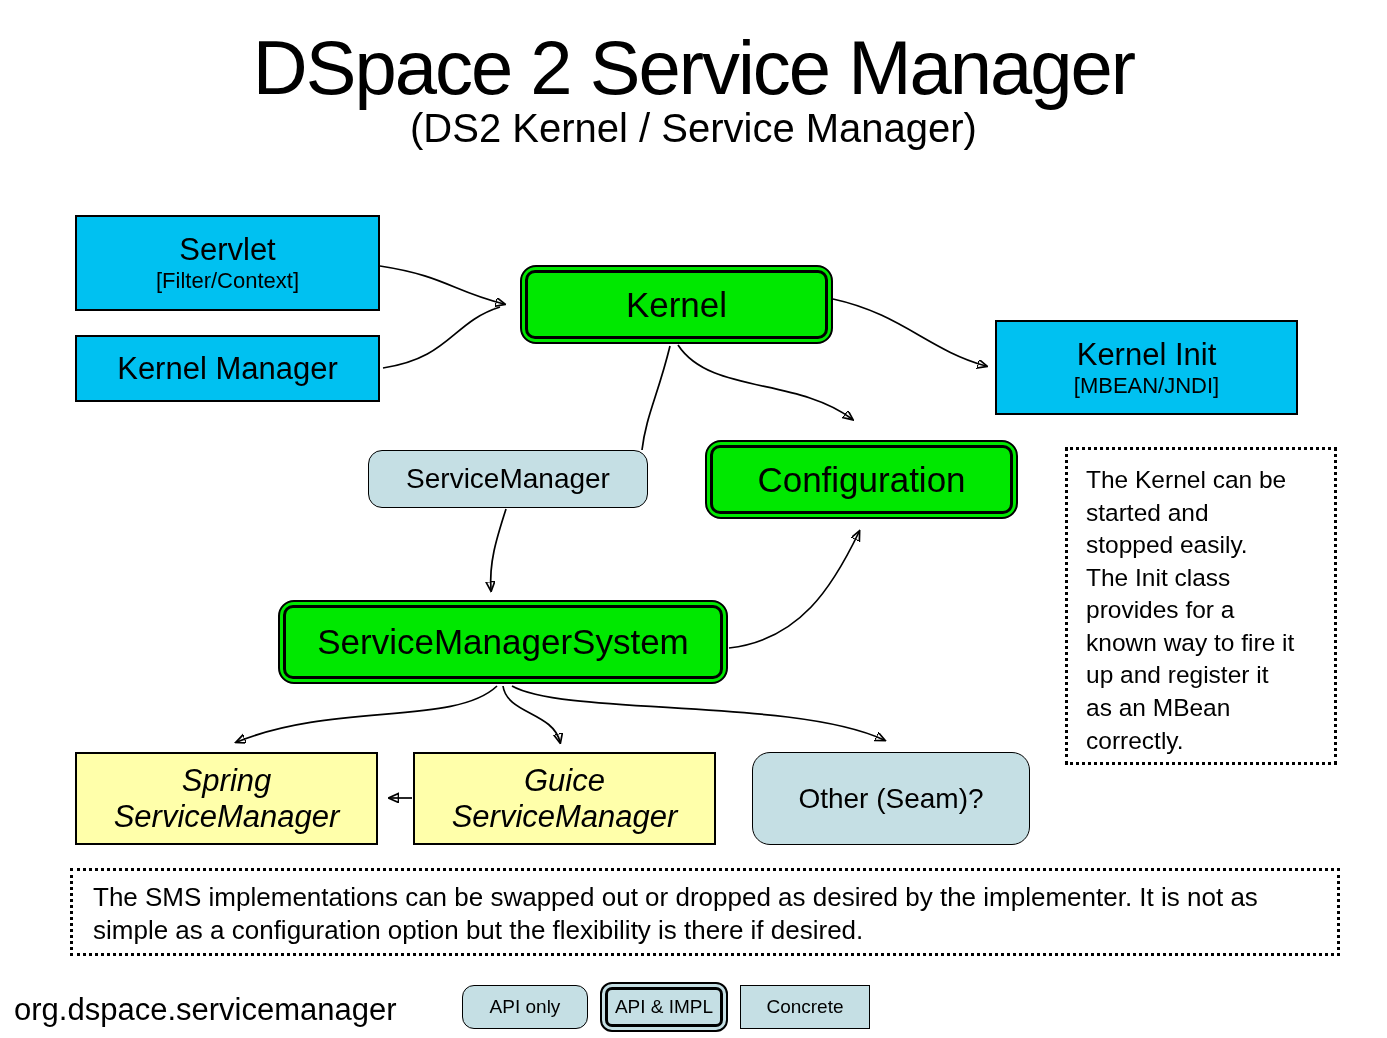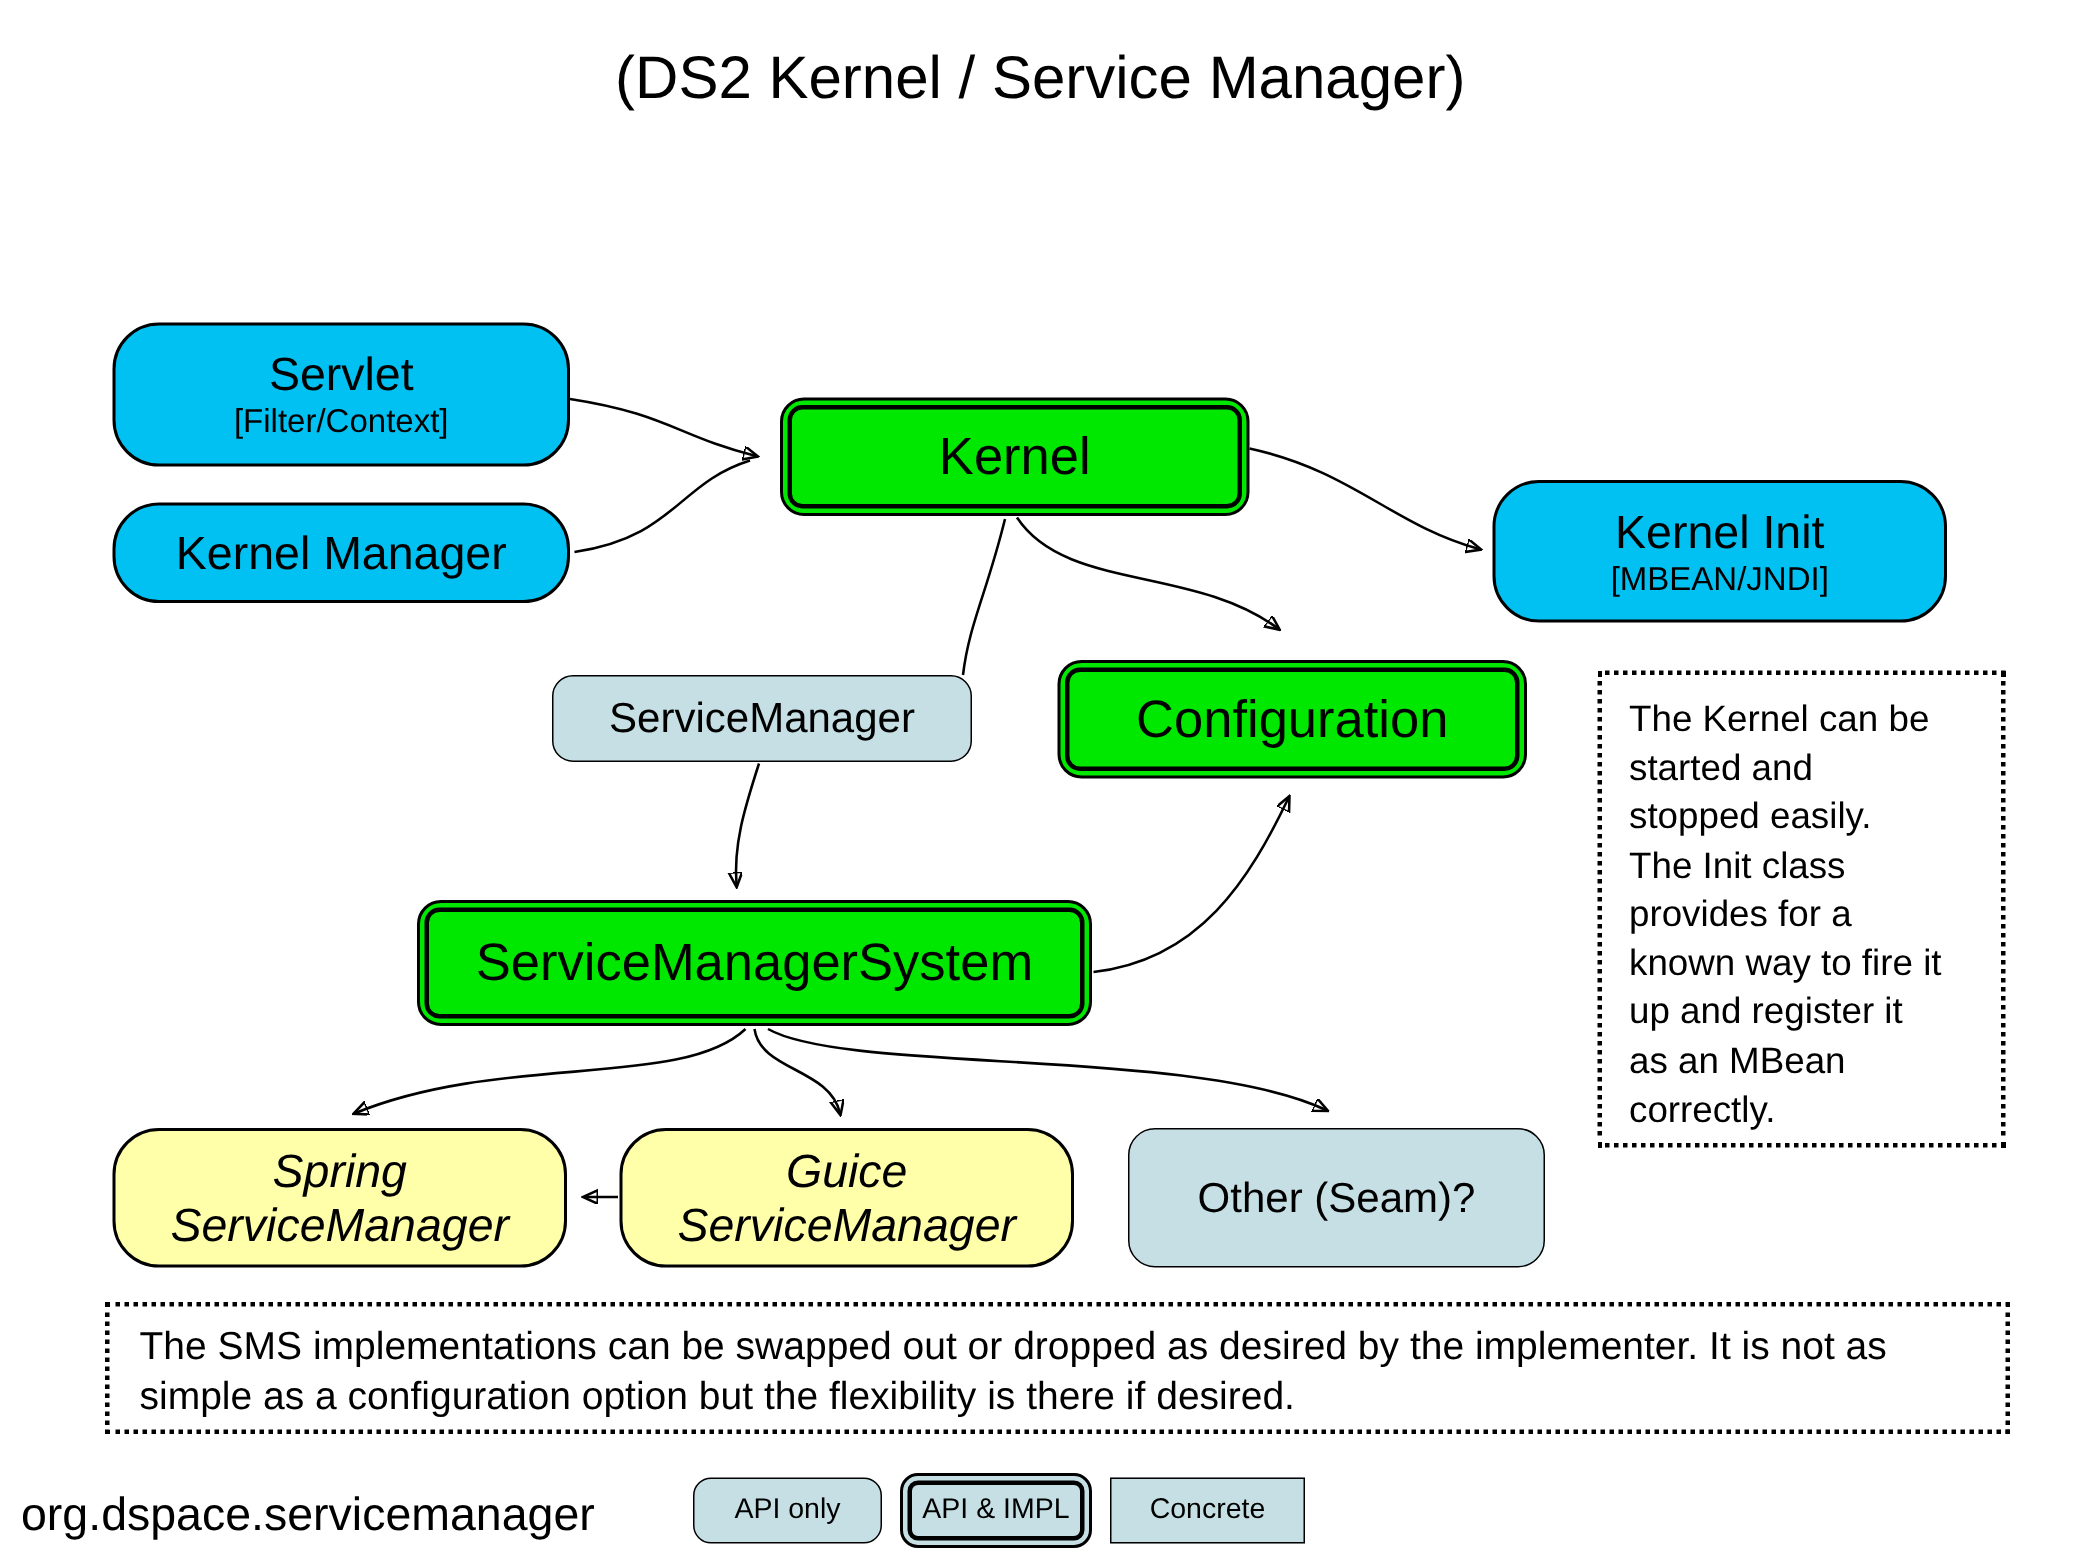--- a/index.html
+++ b/index.html
@@ -3,21 +3,21 @@
 <meta charset="utf-8">
 <style>
   html,body{margin:0;padding:0;background:#ffffff;}
   body{font-family:"Liberation Sans", sans-serif; color:#000;}
   #canvas{position:relative;width:1387px;height:1038px;background:#fff;overflow:hidden;}
 
   .hdr{position:absolute;left:0;top:30px;width:100%;text-align:center;}
   .hdr .title{font-size:76px;line-height:1.0;font-weight:400;letter-spacing:-2px;}
   .hdr .subtitle{font-size:40px;line-height:1.1;font-weight:400;}
 
-  .node{position:absolute;display:flex;flex-direction:column;align-items:center;justify-content:center;box-sizing:border-box;text-align:center;border-radius:31px;}
+  .node{position:absolute;display:flex;flex-direction:column;align-items:center;justify-content:center;box-sizing:border-box;text-align:center;}
 
   .cyan{background:var(--cyan,#00c1f1);border:2px solid #000;}
   .yellow{background:var(--yellow,#ffffaa);border:2px solid #000;font-style:italic;}
   .ltblue{background:var(--ltblue,#c5dfe4);border:2px solid #000;border-radius:14px;}
 
   .green-outer{background:var(--green,#00e800);border:2.5px solid #000;border-radius:16px;padding:3px;}
   .green-outer .inner{width:100%;height:100%;box-sizing:border-box;border:3.5px solid #000;border-radius:10px;background:var(--green,#00e800);display:flex;flex-direction:column;align-items:center;justify-content:center;}
 
   .lbl-xl{font-size:35px;}
   .lbl-lg{font-size:31px;}
@@ -68,20 +68,21 @@
     <path d="M 497 686 C 455 726, 335 702, 237 742" marker-end="url(#arr)"></path>
 
     <path d="M 503 686 C 507 714, 553 712, 560 742" marker-end="url(#arr)"></path>
 
     <path d="M 512 686 C 565 716, 795 698, 884 740" marker-end="url(#arr)"></path>
 
     <path d="M 412 798 L 390 798" marker-end="url(#arr)"></path>
   </svg>
 
   <div class="hdr">
+    <div class="title">DSpace 2 Service Manager</div>
     <div class="subtitle">(DS2 Kernel / Service Manager)</div>
   </div>
 
   <div class="node cyan" style="left:75px;top:215px;width:305px;height:96px;">
     <div class="lbl-lg">Servlet</div>
     <div class="lbl-sm">[Filter/Context]</div>
   </div>
 
   <div class="node cyan" style="left:75px;top:335px;width:305px;height:67px;">
     <div class="lbl-lg">Kernel Manager</div>

